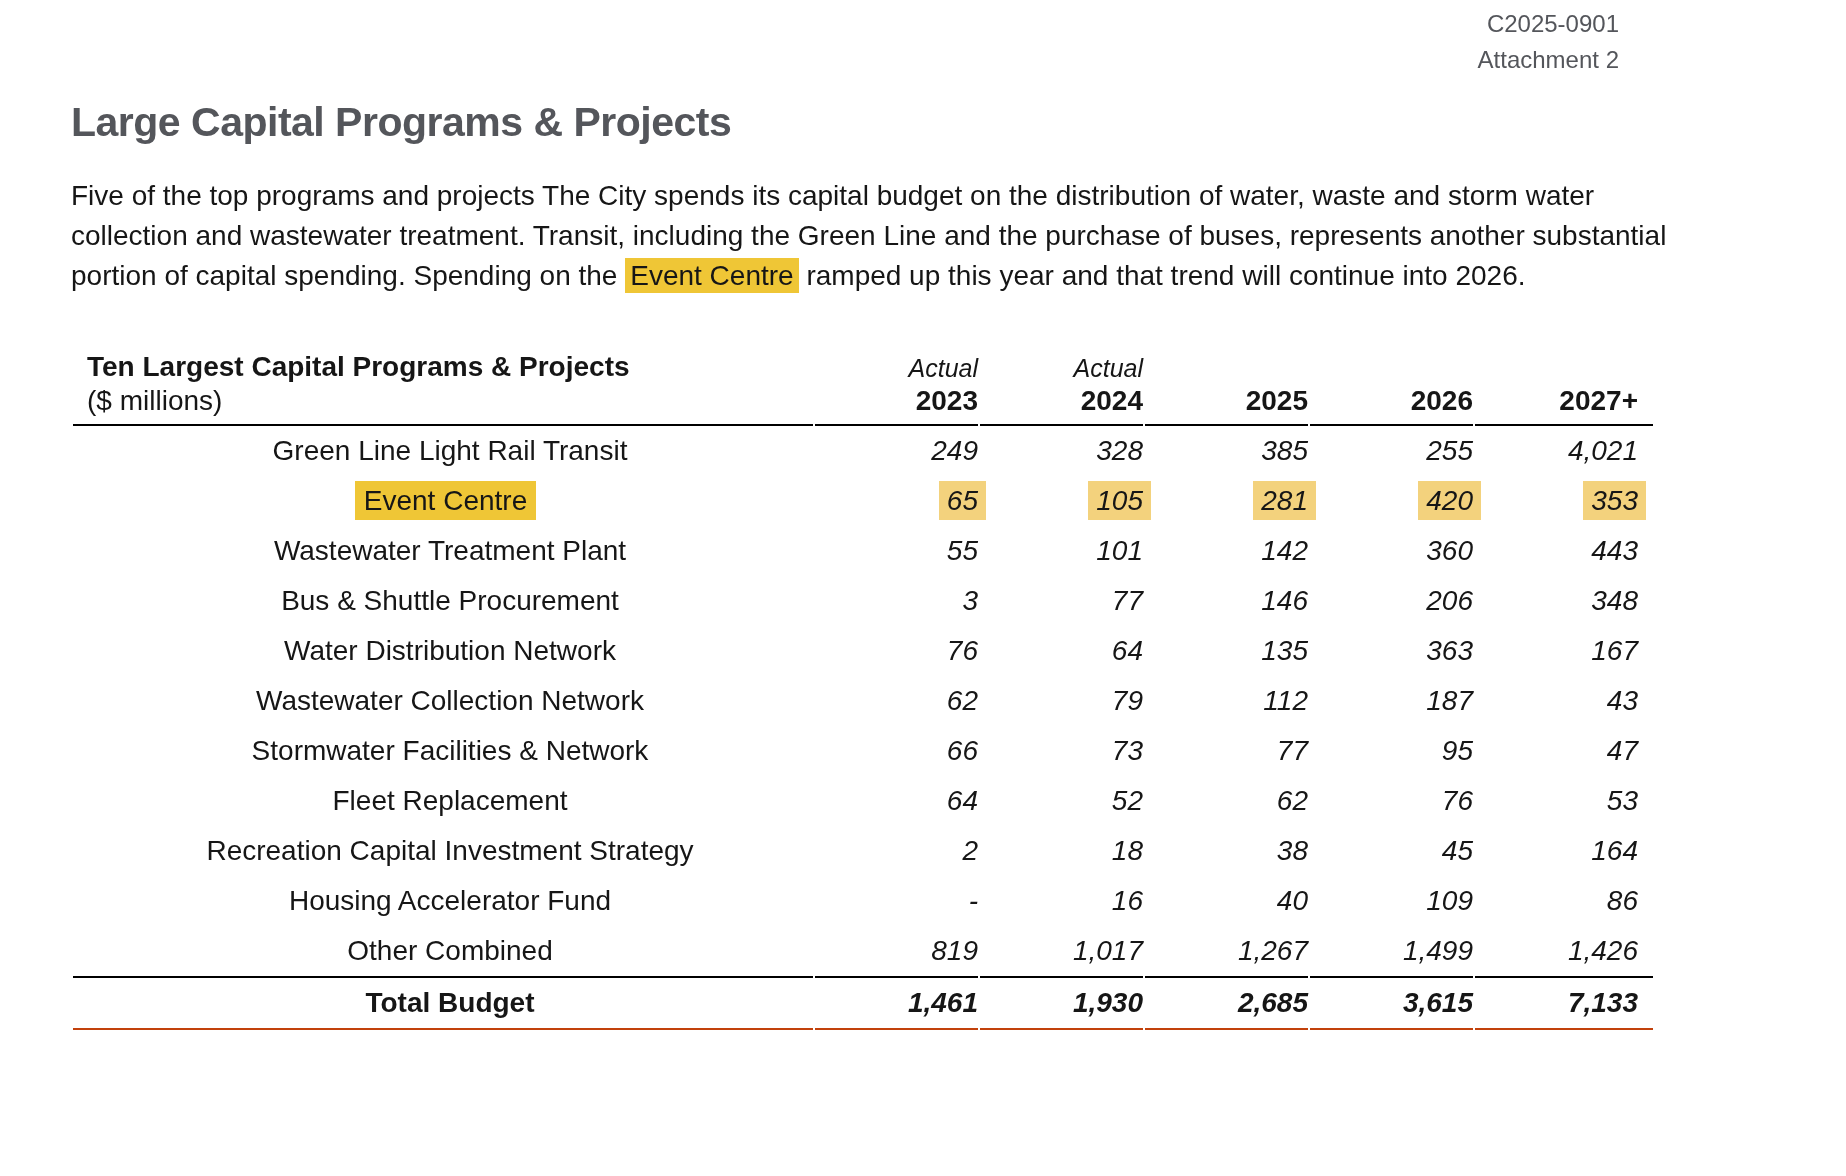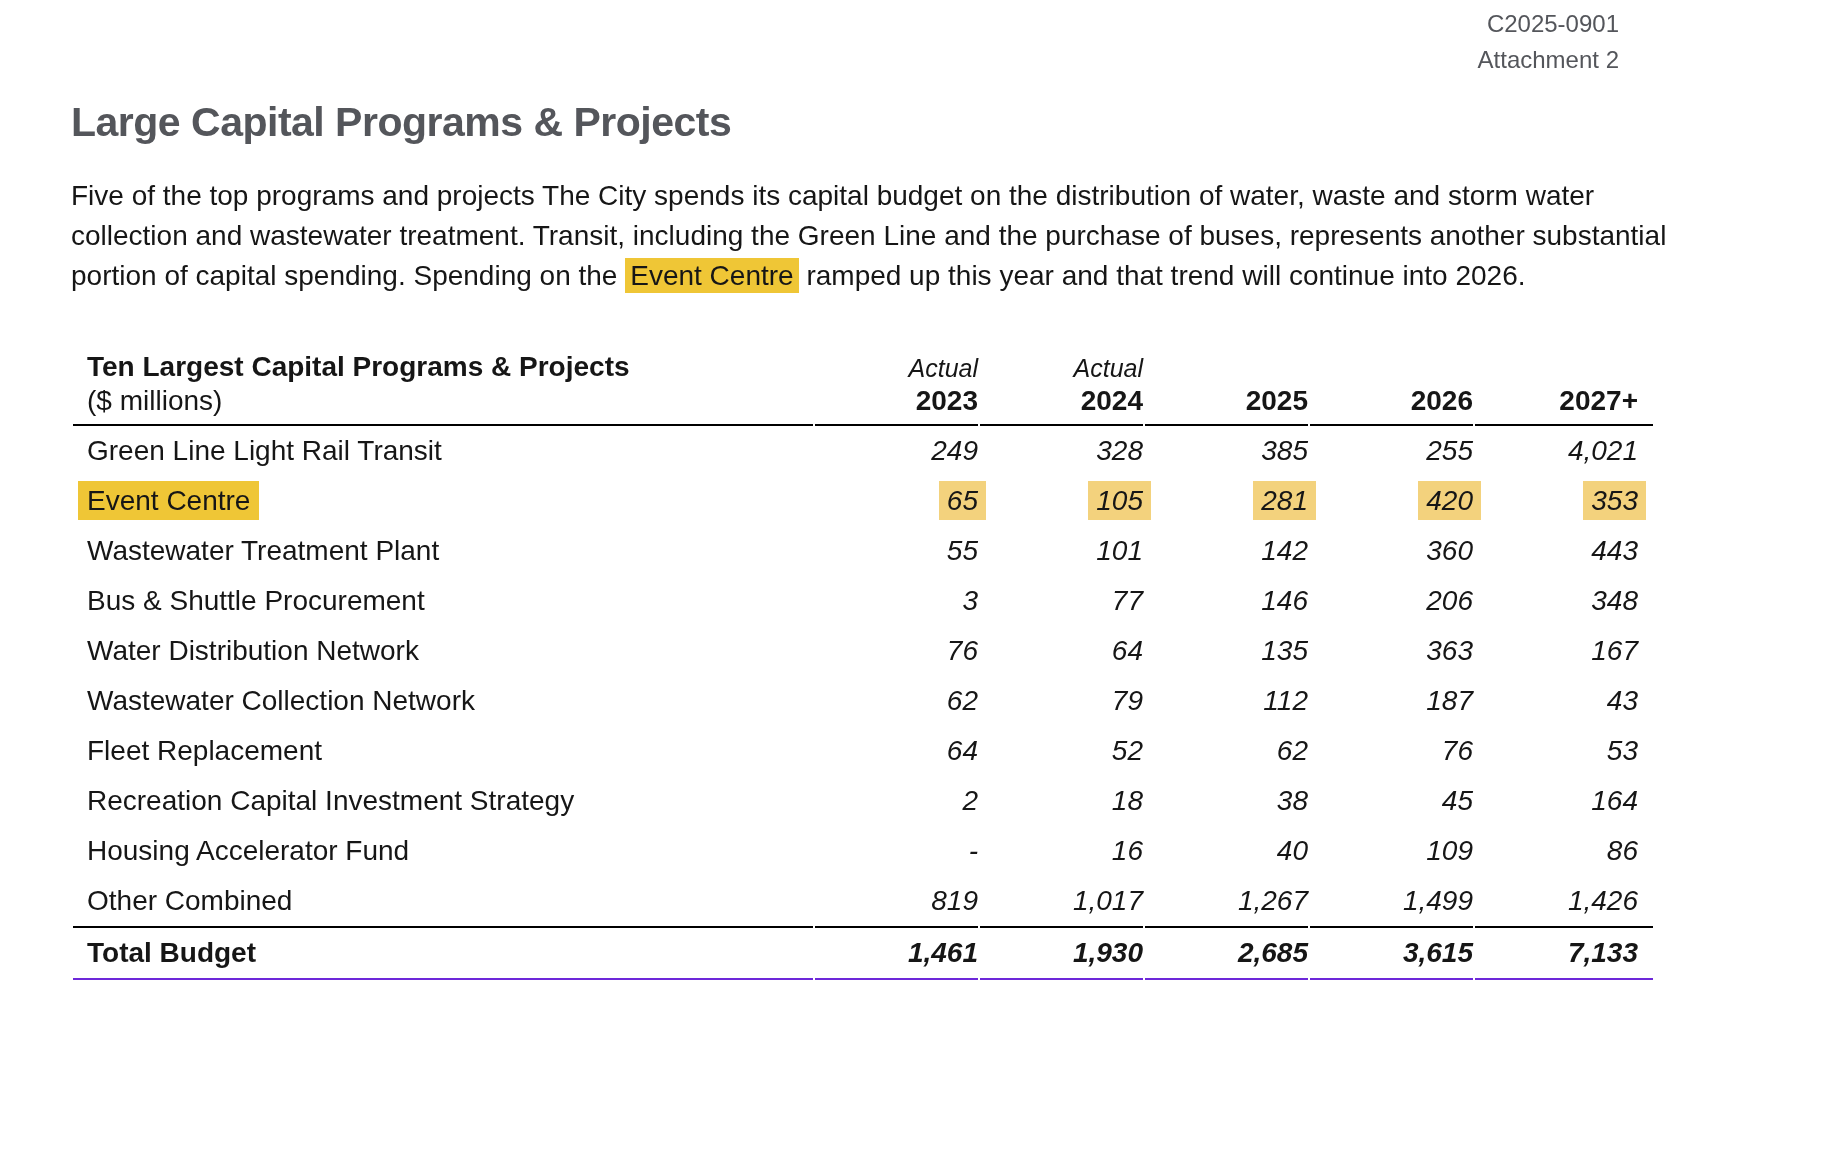--- a/index.html
+++ b/index.html
@@ -73,21 +73,21 @@
     border-bottom: 2px solid #000;
     padding: 0 0 6px 0;
   }
   th.num-head:last-child { padding-right: 15px; }
   .head-title { font-weight: 700; line-height: 34px; }
   .head-subtitle { font-weight: 400; line-height: 34px; }
   .col-prefix { font-style: italic; font-size: 25px; line-height: 32px; min-height: 32px; }
   .col-year   { font-weight: 700; line-height: 34px; }
 
   .capital-table td.label {
-    text-align: left;
+    text-align: center;
     padding: 11px 0 11px 14px;
     line-height: 28px;
   }
   .capital-table td.num {
     width: 163px;
     text-align: right;
     padding: 11px 0;
     line-height: 28px;
     font-style: italic;
   }
@@ -100,21 +100,21 @@
   }
   .hl-val {
     background: var(--value-gold, #f3d27d);
     padding: 4px 8px;
     margin-right: -8px;
   }
 
   tbody tr:last-child td { border-bottom: 2px solid #000; }
   tfoot td {
     font-weight: 700;
-    border-bottom: 2px solid #6d28d9;
+    border-bottom: 2px solid #c2410c;
   }
   tfoot td.label { padding: 13px 0 12px 14px; }
   tfoot td.num  { padding: 13px 0 12px 0; }
 </style>
 </head>
 <body style="--accent-gold: #efc636; --value-gold: #f3d27d; --heading-gray: #54565b; --text-black: #161616;">
 
 <div class="doc-header">
   <div>C2025-0901</div>
   <div>Attachment 2</div>
@@ -194,20 +194,28 @@
         <td class="num"><span>363</span></td>
         <td class="num"><span>167</span></td>
       </tr>
       <tr>
     <td class="label"><span>Wastewater Collection Network</span></td>
   <td class="num"><span>62</span></td>
         <td class="num"><span>79</span></td>
         <td class="num"><span>112</span></td>
         <td class="num"><span>187</span></td>
         <td class="num"><span>43</span></td>
+      </tr>
+      <tr>
+    <td class="label"><span>Stormwater Facilities &amp; Network</span></td>
+  <td class="num"><span>66</span></td>
+        <td class="num"><span>73</span></td>
+        <td class="num"><span>77</span></td>
+        <td class="num"><span>95</span></td>
+        <td class="num"><span>47</span></td>
       </tr>
       <tr>
     <td class="label"><span>Fleet Replacement</span></td>
   <td class="num"><span>64</span></td>
         <td class="num"><span>52</span></td>
         <td class="num"><span>62</span></td>
         <td class="num"><span>76</span></td>
         <td class="num"><span>53</span></td>
       </tr>
       <tr>

